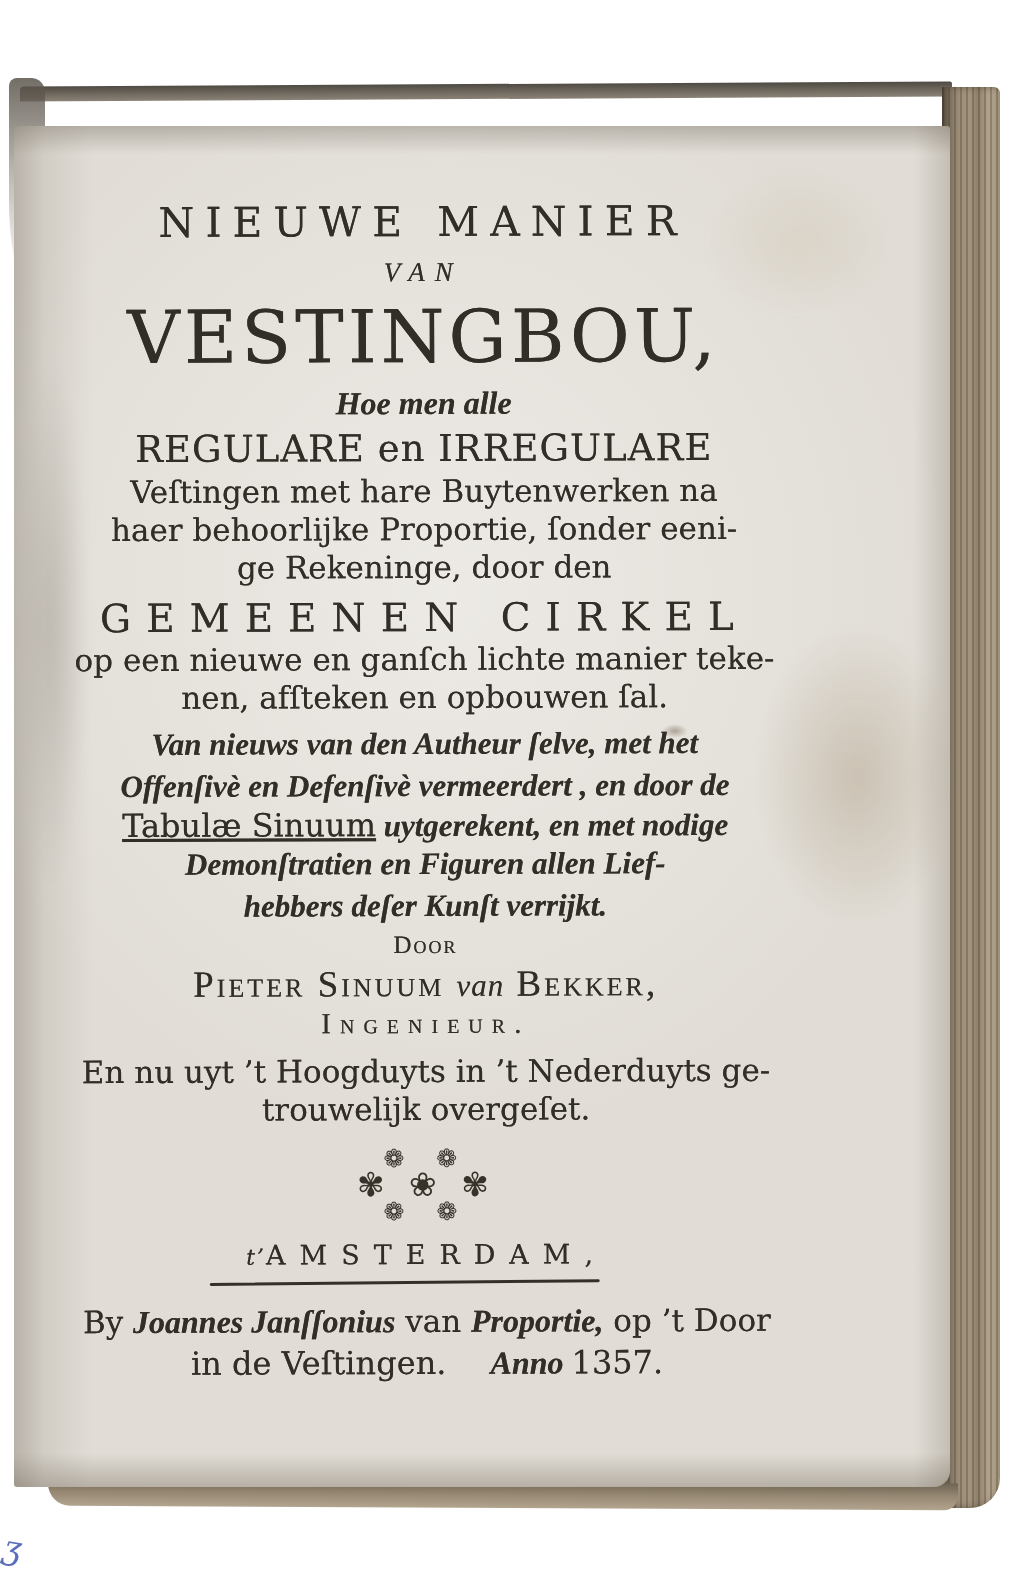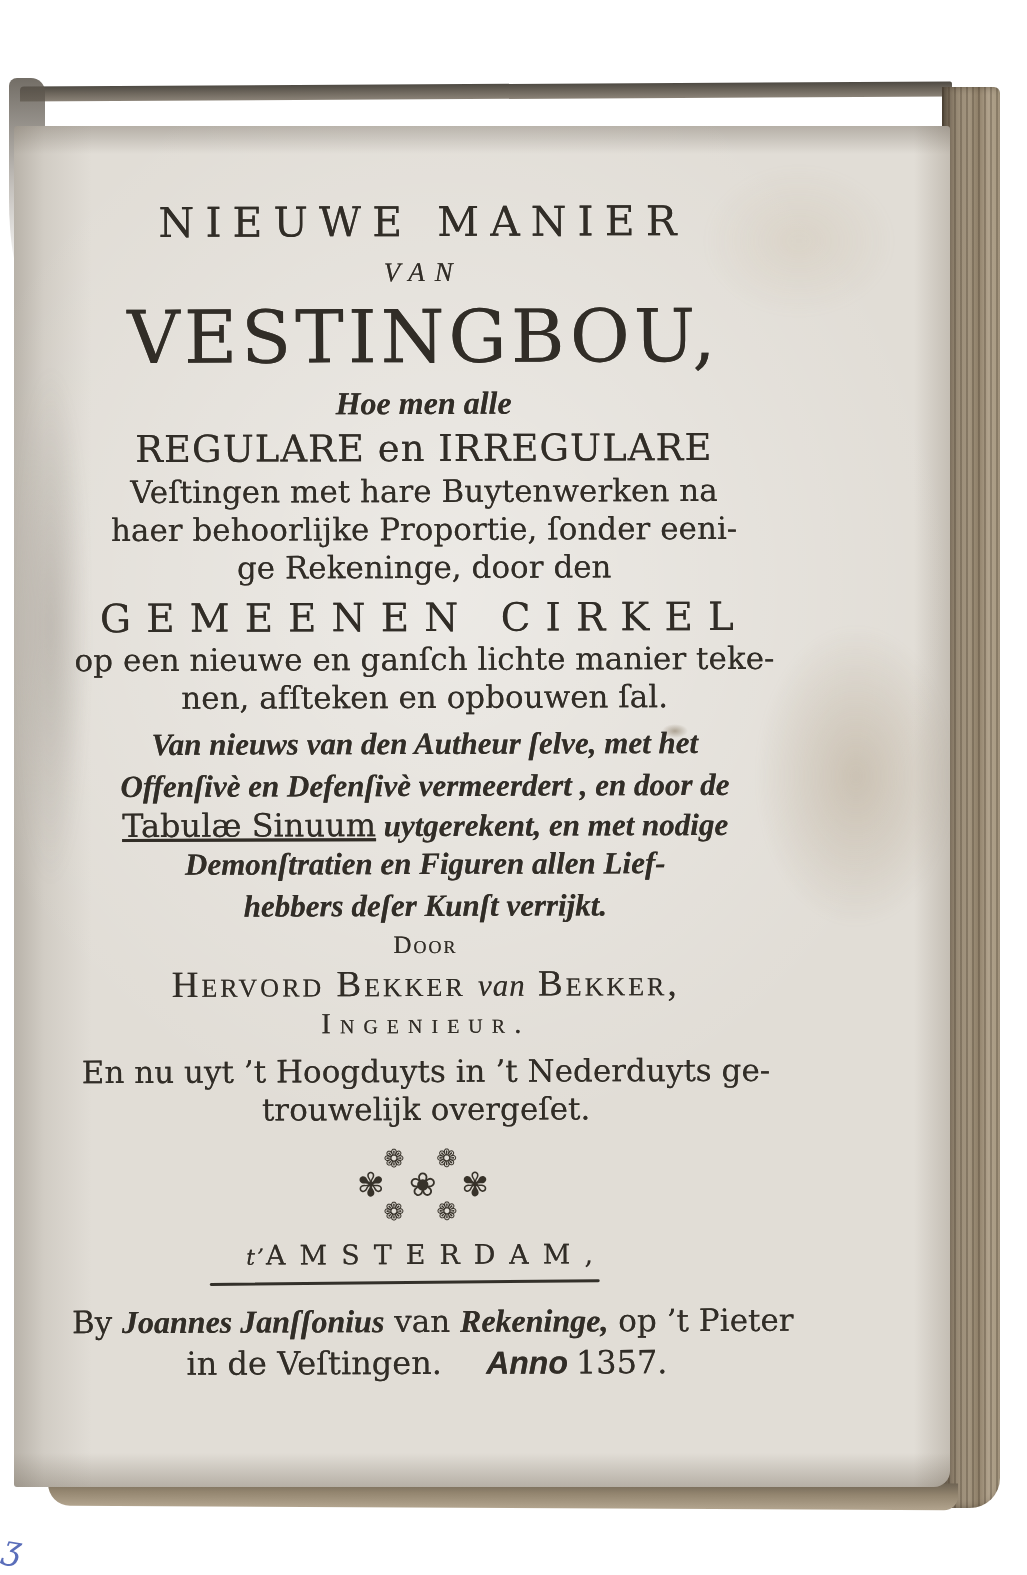--- a/index.html
+++ b/index.html
@@ -119,21 +119,21 @@
 
   .rule {
     width: 390px; height: 3px; background: #33302a;
     margin: 11px auto 0 auto; transform: translateX(-22px) rotate(-0.35deg);
     border-radius: 2px;
   }
 
   .t-imp1 { margin-top: 19px; font-family: "DejaVu Serif", serif; font-size: 31px; white-space: nowrap; }
   .t-imp1 .scr { font-family: Liberation Serif, serif; font-style: italic; font-weight: bold; font-size: 32px; }
   .t-imp2 { margin-top: 4px; font-family: "DejaVu Serif", serif; font-size: 32px; }
-  .t-imp2 .anno { font-family: Liberation Sans, sans-serif; font-style: italic; font-weight: bold; margin-left: 34px; margin-right: 8px; display: inline-block; }
+  .t-imp2 .anno { font-family: Liberation Serif, serif; font-style: italic; font-weight: bold; margin-left: 34px; margin-right: 8px; display: inline-block; }
 
   .blue-mark {
     position: absolute; left: 3px; top: 1528px;
     font-family: "DejaVu Serif", serif; font-style: italic;
     font-size: 33px; color: #3e55ae;
     transform: rotate(10deg);
     opacity: 0.85;
   }
 </style>
 </head>
@@ -171,21 +171,21 @@
         <div class="line t-it mt4">Offenſivè en Defenſivè vermeerdert , en door de</div>
         <div class="line t-it mt2">
           <span class="t-mixed-roman">Tabulæ Sinuum</span>
           <span>uytgerekent, en met nodige</span>
         </div>
         <div class="line t-it">Demonſtratien en Figuren allen Lief-</div>
         <div class="line t-it mt4">hebbers deſer Kunſt verrijkt.</div>
 
         <div class="line t-door">Door</div>
         <div class="line t-author">
-          <span>Hervord Bekker</span>
+          <span>Pieter Sinuum</span>
           <span class="vn">van</span>
           <span>Bekker,</span>
         </div>
         <div class="line t-ing">Ingenieur.</div>
 
         <div class="line t-trans mt12">En nu uyt ’t Hoogduyts in ’t Nederduyts ge-</div>
         <div class="line t-trans">trouwelijk overgeſet.</div>
 
         <div class="ornament">
           <div class="r1">❁ ❁</div>
@@ -196,22 +196,22 @@
         <div class="line t-place">
           <span class="pre">t’</span><span class="nm">AMSTERDAM,</span>
         </div>
 
         <div class="rule"></div>
 
         <div class="line t-imp1">
           <span>By</span>
           <span class="scr">Joannes Janſſonius</span>
           <span>van</span>
-          <span class="scr">Rekeninge,</span>
-          <span>op ’t Pieter</span>
+          <span class="scr">Proportie,</span>
+          <span>op ’t Door</span>
         </div>
         <div class="line t-imp2">
           <span>in de Veſtingen.</span>
           <span class="anno">Anno</span><span>1357.</span>
         </div>
 
       </div>
     </div>
   </div>
 

